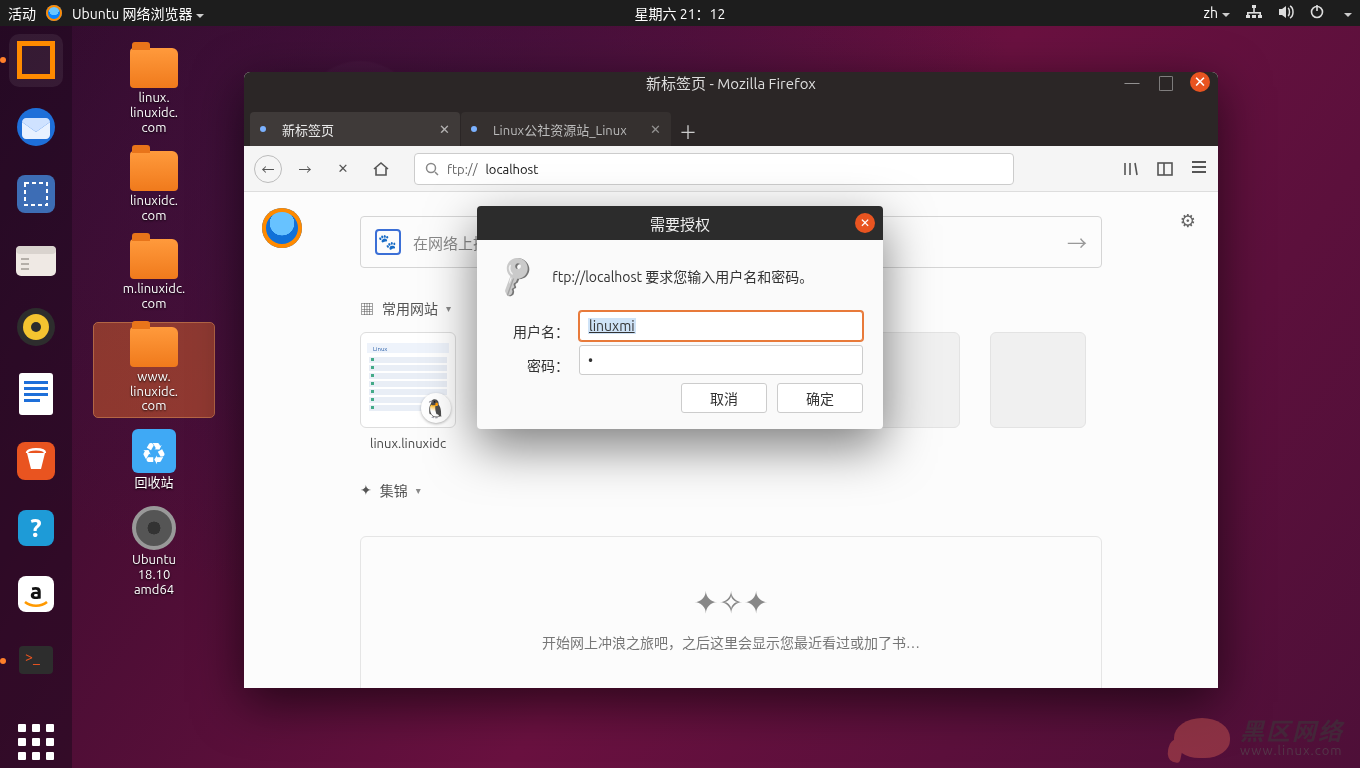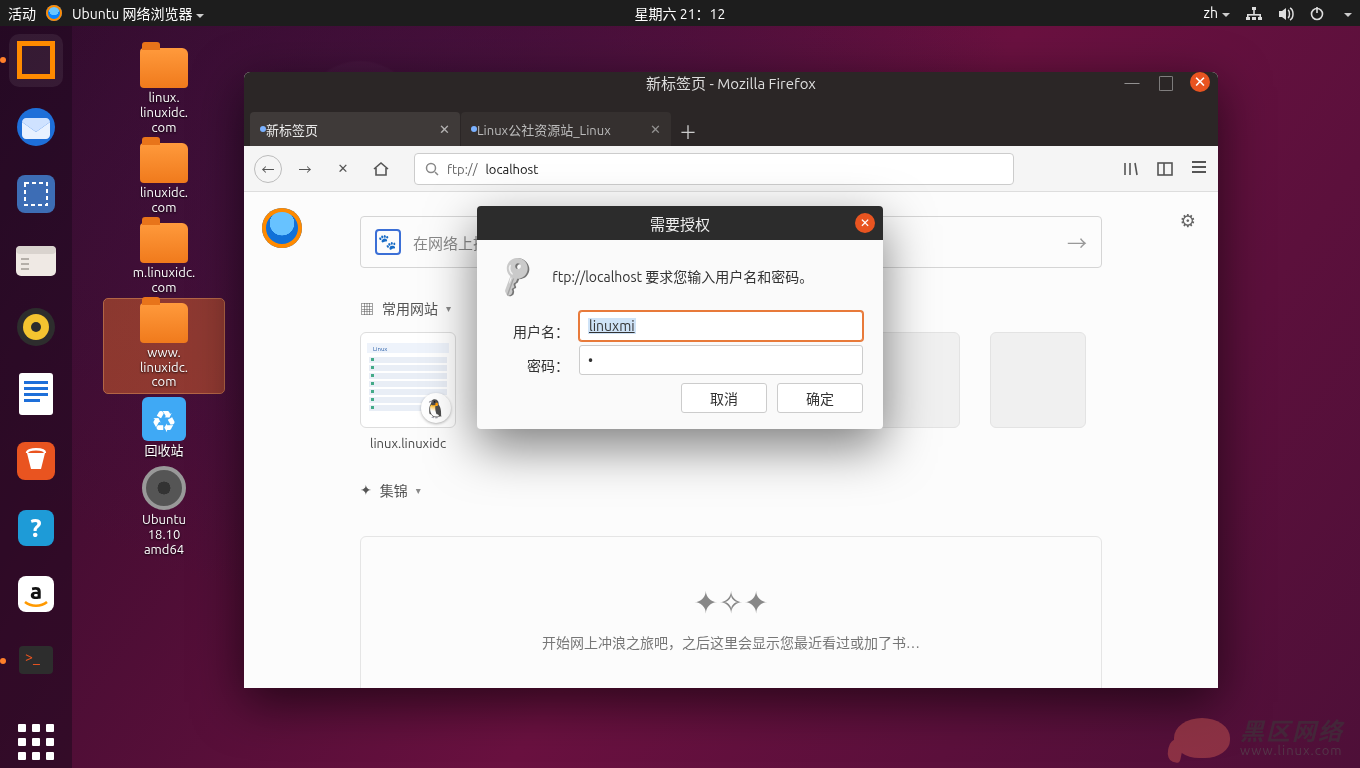--- a/index.html
+++ b/index.html
@@ -11,51 +11,51 @@
                 radial-gradient(circle 120px at 360px 120px, rgba(255,255,255,.04) 48%, transparent 50%),
                 linear-gradient(125deg, #2d0a29 0%, #6a1140 55%, #4e0f38 100%);
     position: relative; color: #fff; font-size: 13px;
   }
 
   
   .top-panel { position:absolute; top:0; left:0; right:0; height:26px; background:#1d1d1d; display:flex; align-items:center; padding:0 8px; font-size:14px; }
   .top-panel .left { display:flex; align-items:center; gap:10px; }
   .top-panel .ff-ico { width:16px; height:16px; border-radius:50%; background: radial-gradient(circle at 50% 35%, #6ac6ff 35%, #0a84ff 36%); box-shadow: 0 0 0 2px #ff8a00 inset; }
   .top-panel .center { position:absolute; left:50%; transform:translateX(-50%); }
-  .top-panel .right { margin-left:auto; display:flex; align-items:flex-end; gap:16px; }
+  .top-panel .right { margin-left:auto; display:flex; align-items:flex-start; gap:16px; }
   .tri::after { content:""; display:inline-block; margin-left:4px; border:4px solid transparent; border-top-color:#ccc; transform:translateY(3px); }
 
   
   .dock { position:absolute; left:0; top:26px; bottom:0; width:72px; background:rgba(30,10,30,.55); display:flex; flex-direction:column; align-items:center; padding-top:8px; gap:14px; }
   .dock .tile { width:54px; height:54px; border-radius:10px; display:flex; align-items:center; justify-content:center; font-size:28px; position:relative; }
   .dock .tile.active::before { content:""; position:absolute; left:-9px; width:6px; height:6px; background:#ff7f2a; border-radius:50%; }
   .dock .tile.bg { background:rgba(255,255,255,.07); }
   .grid-ico { width:36px;height:36px;display:grid;grid-template-columns:repeat(3,8px);grid-template-rows:repeat(3,8px);gap:6px;}
   .grid-ico span{background:#fff;border-radius:1px;}
   .dock-spacer{flex:1;}
 
   
-  .desktop-icons { position:absolute; left:84px; top:44px; width:140px; display:flex; flex-direction:column; align-items:flex-end; color:#fff; text-align:center; font-size:13px; }
+  .desktop-icons { position:absolute; left:84px; top:44px; width:140px; display:flex; flex-direction:column; align-items:center; gap:8px; color:#fff; text-align:center; font-size:13px; }
   .di { width:120px; display:flex; flex-direction:column; align-items:center; gap:2px; padding:4px; border-radius:4px; }
   .di.sel { background:rgba(255,120,40,.4); outline:1px solid rgba(255,160,80,.6); }
   .folder-ico { width:48px; height:40px; background:linear-gradient(#ff9a3c,#f07a1c); border-radius:4px 6px 4px 4px; position:relative; }
   .folder-ico::before{content:"";position:absolute;top:-6px;left:2px;width:18px;height:8px;background:#e8741a;border-radius:3px 3px 0 0;}
   .trash-ico{width:44px;height:44px;background:#3fa9f5;border-radius:6px;display:flex;align-items:center;justify-content:center;color:#fff;font-size:22px;}
   .disc-ico{width:44px;height:44px;border-radius:50%;border:4px solid #999;background:radial-gradient(circle,#333 25%,#555 26%,#555 100%);}
   .di .lbl{line-height:1.15;max-width:120px;word-break:break-word;text-shadow:0 1px 2px rgba(0,0,0,.9);white-space:pre-line;}
 
   
   .window { position:absolute; left:244px; top:72px; width:974px; height:616px; background:#fff; border-radius:6px 6px 0 0; box-shadow:0 14px 50px rgba(0,0,0,.6); overflow:hidden; color:#3b3b3b; }
   .titlebar{height:38px;background:#2b2626;display:flex;align-items:flex-start;justify-content:center;color:#ddd;font-size:15px;position:relative;}
   .winbtns{position:absolute;right:8px;display:flex;gap:14px;align-items:center;}
   .winbtn{width:20px;height:20px;border-radius:50%;display:flex;align-items:center;justify-content:center;color:#ccc;}
   .winbtn.close{background:#e95420;color:#fff;}
 
   .tabstrip{height:36px;background:#2b2626;display:flex;align-items:flex-end;padding-left:6px;}
-  .tab{height:34px;min-width:210px;background:#35302f;border-radius:4px 4px 0 0;margin-right:1px;display:flex;align-items:center;padding:0 10px;color:#bbb;font-size:13px;gap:0;position:relative;}
+  .tab{height:34px;min-width:210px;background:#35302f;border-radius:4px 4px 0 0;margin-right:1px;display:flex;align-items:center;padding:0 10px;color:#bbb;font-size:13px;gap:16px;position:relative;}
   .tab.active{background:#3f3a39;color:#e8e8e8;}
   .tab .dot{width:6px;height:6px;background:#7bb1ff;border-radius:50%;}
   .tab .x{margin-left:auto;opacity:.7;}
   .newtab{width:32px;height:30px;color:#ccc;display:flex;align-items:center;justify-content:center;font-size:18px;}
 
   .toolbar{height:46px;background:#f5f5f5;border-bottom:1px solid #ddd;display:flex;align-items:center;padding:0 10px;gap:8px;}
   .tbtn{width:30px;height:30px;display:flex;align-items:center;justify-content:center;border-radius:4px;color:#555;}
   .tbtn.round{border:1px solid #bbb;border-radius:50%;width:28px;height:28px;}
   .urlbar{flex:1;max-width:600px;height:32px;border:1px solid #ccc;border-radius:4px;background:#fff;display:flex;align-items:center;padding:0 10px;color:#666;gap:8px;margin-left:10px;}
   .urlbar .host{color:#111;}

